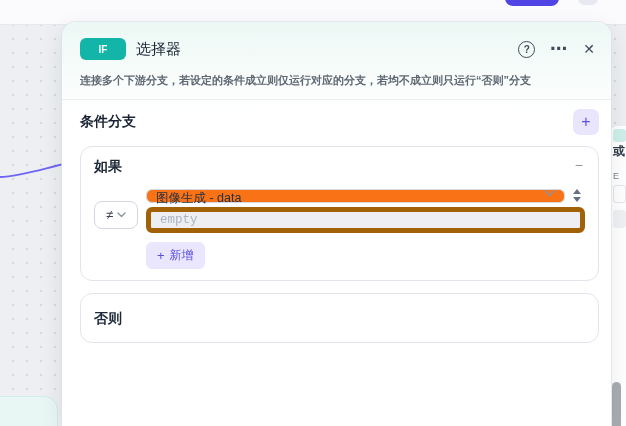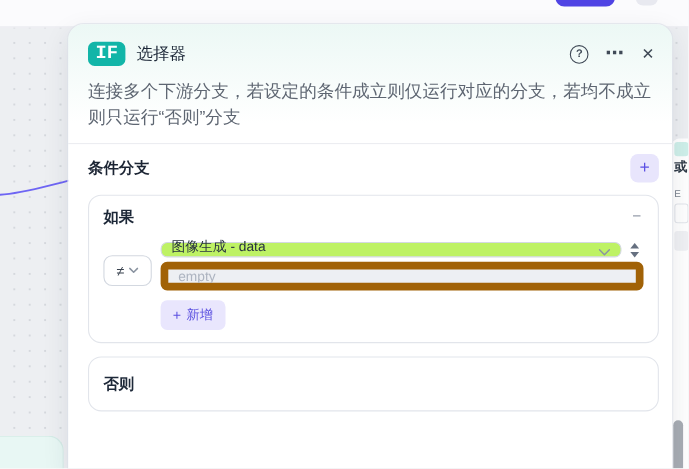--- a/index.html
+++ b/index.html
@@ -53,35 +53,35 @@
   
   .panel {
     position: absolute; left: 62px; top: 22px; width: 549px; height: 404px;
     background: linear-gradient(180deg, #ecf8f5 0%, #ffffff 90px);
     border-radius: 14px 14px 0 0;
     box-shadow: 0 0 0 1px rgba(221,225,232,.7), 0 8px 24px rgba(31,41,55,.10);
     box-sizing: border-box; padding: 16px 12px 0 18px; z-index: 10;
   }
   .panel-header { display: flex; align-items: center; }
   .node-badge {
-    width: 34px; height: 22px; border-radius: 6px; background: #12b5a8;
-    color: #ffffff; font-size: 17px; font-weight: bold;
-    display: flex; align-items: center; justify-content: center; flex: none; font-family: Liberation Mono, monospace;
+    width: 46px; height: 22px; border-radius: 6px; background: #12b5a8;
+    color: #ffffff; font-size: 10px; font-weight: bold;
+    display: flex; align-items: center; justify-content: center; flex: none;
   }
   .panel-title { margin-left: 10px; font-size: 15px; font-weight: normal; color: #1d2838; }
   .header-icons { margin-left: auto; display: flex; align-items: center; gap: 15px; margin-right: 4px; }
   .icon-help {
     width: 15px; height: 15px; border: 1.4px solid #404a57; border-radius: 50%;
     color: #404a57; font-size: 10px; font-weight: bold;
     display: flex; align-items: center; justify-content: center; cursor: pointer;
   }
   .icon-more { color: #404a57; font-size: 17px; font-weight: bold; letter-spacing: 1px; line-height: 10px; cursor: pointer; }
   .icon-close { color: #404a57; font-size: 14px; font-weight: bold; cursor: pointer; }
 
-  .panel-desc { margin-top: 12px; font-size: 16px; color: #5e6672; line-height: 1.5; }
+  .panel-desc { margin-top: 12px; font-size: 11px; color: #5e6672; line-height: 1.5; font-weight: bold; }
   .panel-divider { margin: 10px -12px 0 -18px; border-top: 1px solid #ecedf1; height: 0; }
 
   .section-row { margin-top: 9px; display: flex; align-items: center; }
   .section-title { font-size: 14px; font-weight: bold; color: #1b2433; }
   .add-branch-btn {
     margin-left: auto; width: 26px; height: 26px; border-radius: 7px;
     background: #e8e5fc; color: #5b50e3; font-size: 16px;
     display: flex; align-items: center; justify-content: center; cursor: pointer;
   }
 
@@ -96,32 +96,32 @@
   .cond-row { margin-top: 13px; display: flex; align-items: flex-start; }
   .op-chip {
     flex: none; width: 44px; height: 28px; margin-top: 12px; margin-right: 8px;
     border: 1px solid #d3d8e0; border-radius: 8px; background: #fff;
     display: flex; align-items: center; justify-content: center; gap: 4px;
     font-size: 13px; color: #39424f; cursor: pointer; box-sizing: border-box;
   }
   .cond-col { flex: 1; min-width: 0; }
   .row1 { display: flex; align-items: center; }
   .var-select {
-    flex: 1; height: 14px; border: 1px solid #d4d9e1; border-radius: 6px; background: #bef264;
-    display: flex; align-items: flex-end; padding: 0 9px; box-sizing: border-box; cursor: pointer;
+    flex: 1; height: 14px; border: 1px solid #d4d9e1; border-radius: 6px; background: #f97316;
+    display: flex; align-items: flex-start; padding: 0 9px; box-sizing: border-box; cursor: pointer;
   }
   .var-select-text { flex: 1; font-size: 12.5px; color: #273140; white-space: nowrap; overflow: hidden; }
   .stepper { flex: none; width: 16px; margin-left: 4px; display: flex; flex-direction: column; align-items: center; gap: 3px; cursor: pointer; }
   .tri-up { width: 0; height: 0; border-left: 4px solid transparent; border-right: 4px solid transparent; border-bottom: 5px solid #667080; }
   .tri-down { width: 0; height: 0; border-left: 4px solid transparent; border-right: 4px solid transparent; border-top: 5px solid #667080; }
   .value-input {
     margin-top: 4px; display: block; width: 100%; height: 26px;
-    background: #edeff3; border: 7px solid #a16207; border-radius: 6px;
+    background: #edeff3; border: 5px solid #a16207; border-radius: 6px;
     font-size: 12.5px; color: #273140; padding: 0 9px; box-sizing: border-box; outline: none;
-    font-family: Liberation Sans, sans-serif;
+    font-family: Liberation Mono, monospace;
   }
   .value-input::placeholder { color: #adb4c0; }
   .add-cond-btn {
     margin-top: 9px; margin-left: 52px; display: inline-flex; align-items: center; gap: 5px;
     padding: 5px 11px; background: #e9e6fd; border-radius: 6px;
     color: #5a4fe0; font-size: 12px; cursor: pointer;
   }
   .add-cond-plus { font-size: 13px; line-height: 1; }
 
   .else-card { margin-top: 12px; padding: 16px 13px 14px 13px; }

